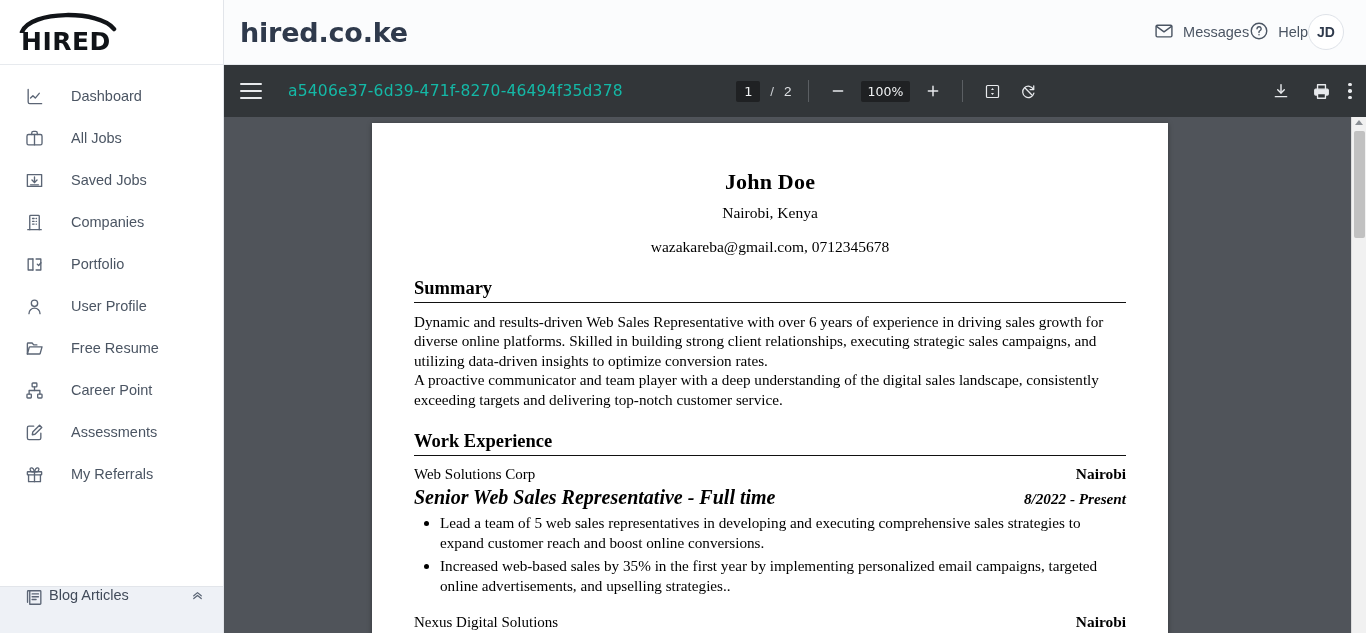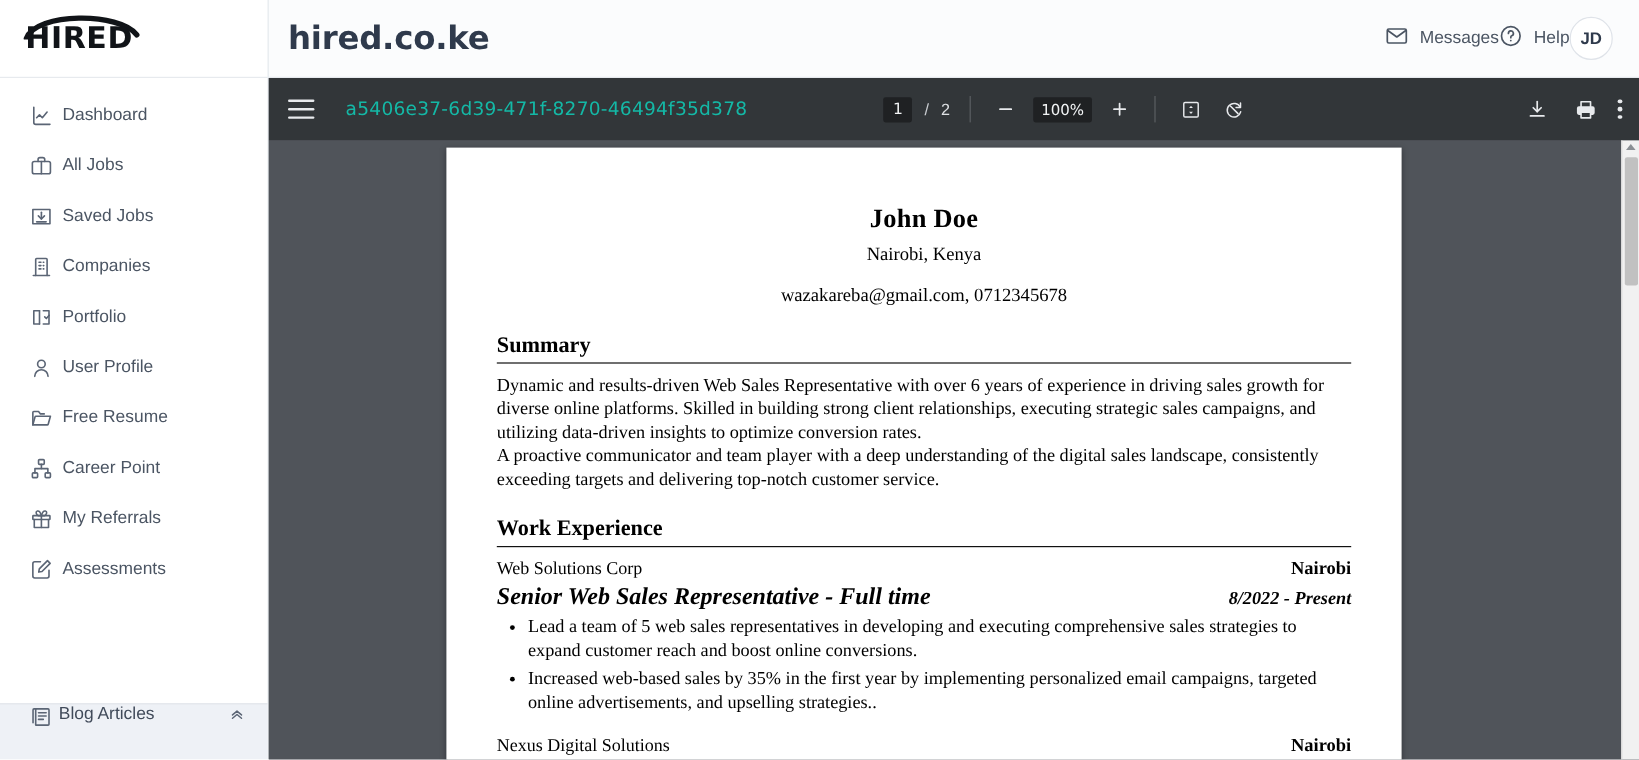--- a/index.html
+++ b/index.html
@@ -20,27 +20,27 @@
     flex: 0 0 224px;
   }
   .logo-box {
     height: 65px; flex: 0 0 65px;
     border-bottom: 1px solid #e7eaee;
     display: flex; align-items: center; padding-left: 18px;
   }
   .logo { position: relative; width: 104px; height: 50px; }
   .logo svg { position: absolute; top: 0; left: 0; }
   .logo-text {
-    position: absolute; left: 3px; top: 10px;
+    position: absolute; left: 3px; top: 20px;
     font-size: 25px; font-weight: 700; letter-spacing: 0.5px;
     color: #111418; font-family: "DejaVu Sans", sans-serif;
   }
   .nav { flex: 1 1 auto; padding-top: 10px; overflow: hidden; }
   .nav-item {
-    display: flex; align-items: center; gap: 7px;
+    display: flex; align-items: center; gap: 26px;
     height: 42px; padding-left: 24px;
     color: #4b5563; font-size: 14.5px;
     cursor: pointer;
   }
   .nav-icon { width: 21px; height: 21px; flex: 0 0 21px; display: flex; align-items: center; justify-content: center; }
   .nav-icon svg { display: block; }
   .sidebar-footer {
     flex: 0 0 47px; height: 47px;
     background: #eef1f6;
     border-top: 1px solid #e2e5ea;
@@ -258,38 +258,38 @@
             <path d="M12 7.5v4.5"></path>
               <path d="M5.2 16.5V12h13.6v4.5"></path>
           </svg>
         </span>
         <span>Career Point</span>
       </div>
 
       <div class="nav-item">
         <span class="nav-icon">
           <svg width="19" height="19" viewBox="0 0 24 24" fill="none" stroke="#5b6575" stroke-width="1.7" stroke-linecap="round" stroke-linejoin="round">
+            <path d="M20 13v6a2 2 0 0 1-2 2H5a2 2 0 0 1-2-2V6a2 2 0 0 1 2-2h6"></path>
+            <path d="M18.4 2.8l2.8 2.8L12.6 14.2l-3.4.6.6-3.4 8.6-8.6z"></path>
+          </svg>
+        </span>
+        <span>Assessments</span>
+      </div>
+
+      <div class="nav-item">
+        <span class="nav-icon">
+          <svg width="19" height="19" viewBox="0 0 24 24" fill="none" stroke="#5b6575" stroke-width="1.7" stroke-linecap="round" stroke-linejoin="round">
             <rect x="3" y="8.5" width="18" height="4" rx="0.6"></rect>
               <path d="M4.5 12.5V21h15v-8.5"></path>
               <path d="M12 8.5V21"></path>
             <path d="M12 8.5S10.5 3 7.8 3.6C5.8 4 6 7 8.5 8.5H12z"></path>
               <path d="M12 8.5S13.5 3 16.2 3.6C18.2 4 18 7 15.5 8.5H12z"></path>
           </svg>
         </span>
         <span>My Referrals</span>
-      </div>
-
-      <div class="nav-item">
-        <span class="nav-icon">
-          <svg width="19" height="19" viewBox="0 0 24 24" fill="none" stroke="#5b6575" stroke-width="1.7" stroke-linecap="round" stroke-linejoin="round">
-            <path d="M20 13v6a2 2 0 0 1-2 2H5a2 2 0 0 1-2-2V6a2 2 0 0 1 2-2h6"></path>
-            <path d="M18.4 2.8l2.8 2.8L12.6 14.2l-3.4.6.6-3.4 8.6-8.6z"></path>
-          </svg>
-        </span>
-        <span>Assessments</span>
       </div>
 
     </nav>
 
     <div class="sidebar-footer">
       <span class="nav-icon">
         <svg width="19" height="19" viewBox="0 0 24 24" fill="none" stroke="#5b6575" stroke-width="1.7" stroke-linecap="round" stroke-linejoin="round">
           <path d="M6 3.5h13a1 1 0 0 1 1 1v15a1 1 0 0 1-1 1H6z"></path>
             <path d="M6 3.5H4.2a1 1 0 0 0-1 1v13.6"></path>
           <path d="M9 7.5h8M9 11h8M9 14.5h5"></path>

